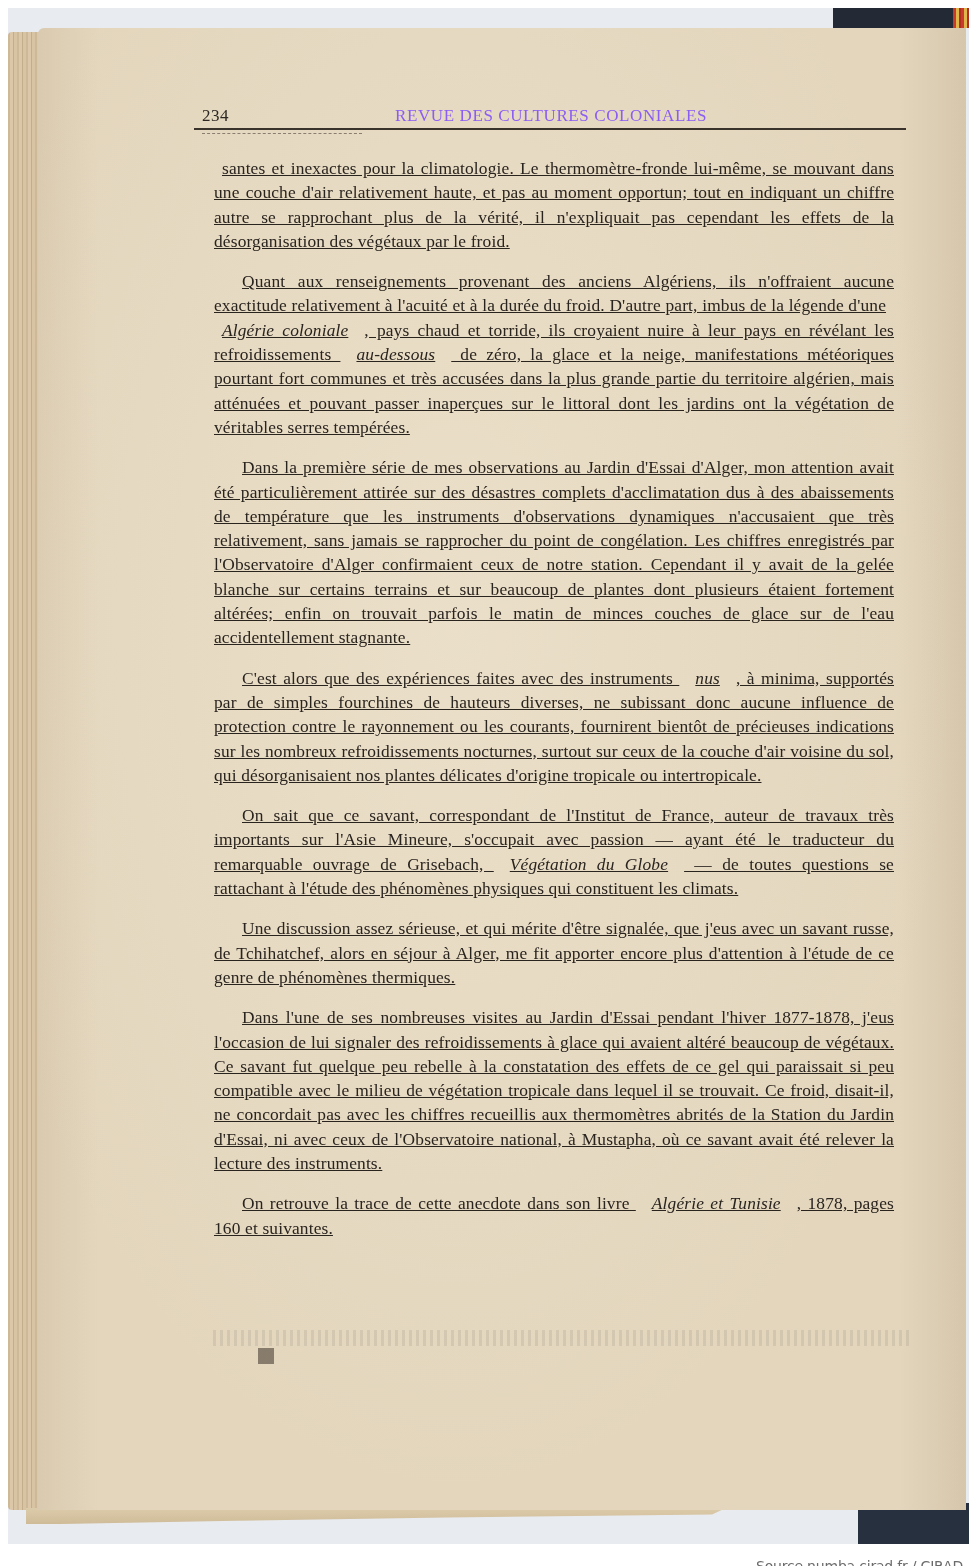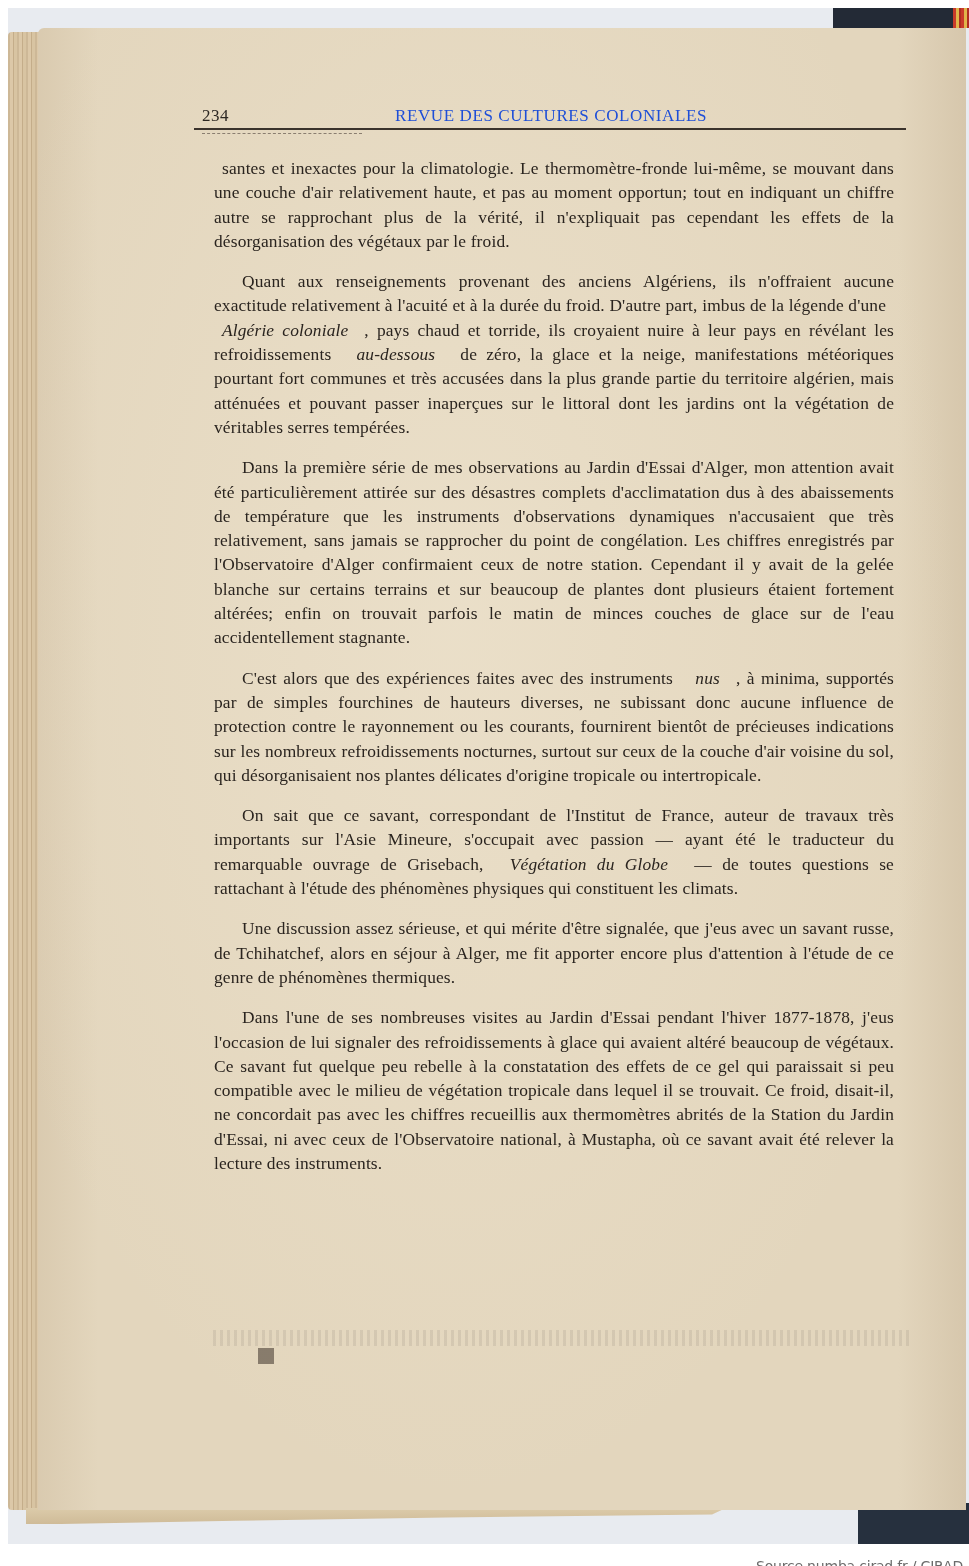--- a/index.html
+++ b/index.html
@@ -42,36 +42,36 @@
     }
 
     .running-head {
       position: absolute; left: 186px; top: 88px; width: 712px; height: 26px;
     }
     .folio {
       position: absolute; left: 0; top: 2px; font-size: 17px; color: #2c2722; letter-spacing: 0.5px;
     }
     .journal-title {
       position: absolute; left: 0; width: 100%; top: 2px; text-align: center;
-      font-size: 17px; letter-spacing: 0.6px; color: #1d4ed8; padding-left: 10px;
+      font-size: 17px; letter-spacing: 0.6px; color: #8b5cf6; padding-left: 10px;
     }
     .head-rule {
       position: absolute; left: 0; top: 32px; width: 712px; height: 0;
       border-top: 2px solid #3a332c;
     }
     .head-rule-thin {
       position: absolute; left: 8px; top: 37px; width: 160px; height: 0;
       border-top: 1px dashed #8a7e70;
     }
 
     .body-text {
       position: absolute; left: 190px; top: 132px; width: 712px;
       font-family: "Liberation Serif", "DejaVu Serif", serif;
       font-size: 17.4px; line-height: 24.3px; color: #2a241f;
-      text-align: justify; letter-spacing: 0.15px;
+      text-align: justify; letter-spacing: 0.15px; text-decoration: underline;
     }
     .body-text p { text-indent: 20px; margin: 0; }
     .body-text p.cont { text-indent: 0; }
     .body-text em { font-style: italic; }
 
     .bleed-through {
       position: absolute; left: 205px; top: 1322px; width: 700px; height: 14px;
       background: repeating-linear-gradient(90deg, rgba(120,110,100,0.25) 0 3px, rgba(0,0,0,0) 3px 7px);
       opacity: 0.6;
     }
@@ -106,19 +106,20 @@
   </div>
 
   <div class="body-text" id="body-text">
       <p class="cont"><span>santes et inexactes pour la climatologie. Le thermomètre-fronde lui-même, se mouvant dans une couche d'air relativement haute, et pas au moment opportun; tout en indiquant un chiffre autre se rapprochant plus de la vérité, il n'expliquait pas cependant les effets de la désorganisation des végétaux par le froid.</span></p>
       <p><span>Quant aux renseignements provenant des anciens Algériens, ils n'offraient aucune exactitude relativement à l'acuité et à la durée du froid. D'autre part, imbus de la légende d'une </span><em>Algérie coloniale</em><span>, pays chaud et torride, ils croyaient nuire à leur pays en révélant les refroidissements </span><em>au-dessous</em><span> de zéro, la glace et la neige, manifestations météoriques pourtant fort communes et très accusées dans la plus grande partie du territoire algérien, mais atténuées et pouvant passer inaperçues sur le littoral dont les jardins ont la végétation de véritables serres tempérées.</span></p>
       <p><span>Dans la première série de mes observations au Jardin d'Essai d'Alger, mon attention avait été particulièrement attirée sur des désastres complets d'acclimatation dus à des abaissements de température que les instruments d'observations dynamiques n'accusaient que très relativement, sans jamais se rapprocher du point de congélation. Les chiffres enregistrés par l'Observatoire d'Alger confirmaient ceux de notre station. Cependant il y avait de la gelée blanche sur certains terrains et sur beaucoup de plantes dont plusieurs étaient fortement altérées; enfin on trouvait parfois le matin de minces couches de glace sur de l'eau accidentellement stagnante.</span></p>
       <p><span>C'est alors que des expériences faites avec des instruments </span><em>nus</em><span>, à minima, supportés par de simples fourchines de hauteurs diverses, ne subissant donc aucune influence de protection contre le rayonnement ou les courants, fournirent bientôt de précieuses indications sur les nombreux refroidissements nocturnes, surtout sur ceux de la couche d'air voisine du sol, qui désorganisaient nos plantes délicates d'origine tropicale ou intertropicale.</span></p>
       <p><span>On sait que ce savant, correspondant de l'Institut de France, auteur de travaux très importants sur l'Asie Mineure, s'occupait avec passion — ayant été le traducteur du remarquable ouvrage de Grisebach, </span><em>Végétation du Globe</em><span> — de toutes questions se rattachant à l'étude des phénomènes physiques qui constituent les climats.</span></p>
       <p><span>Une discussion assez sérieuse, et qui mérite d'être signalée, que j'eus avec un savant russe, de Tchihatchef, alors en séjour à Alger, me fit apporter encore plus d'attention à l'étude de ce genre de phénomènes thermiques.</span></p>
       <p><span>Dans l'une de ses nombreuses visites au Jardin d'Essai pendant l'hiver 1877-1878, j'eus l'occasion de lui signaler des refroidissements à glace qui avaient altéré beaucoup de végétaux. Ce savant fut quelque peu rebelle à la constatation des effets de ce gel qui paraissait si peu compatible avec le milieu de végétation tropicale dans lequel il se trouvait. Ce froid, disait-il, ne concordait pas avec les chiffres recueillis aux thermomètres abrités de la Station du Jardin d'Essai, ni avec ceux de l'Observatoire national, à Mustapha, où ce savant avait été relever la lecture des instruments.</span></p>
+      <p><span>On retrouve la trace de cette anecdote dans son livre </span><em>Algérie et Tunisie</em><span>, 1878, pages 160 et suivantes.</span></p>
     </div>
 
   <div class="bleed-through"></div>
   <div class="mark"></div>
 </div>
 
 <div class="source-credit">Source numba.cirad.fr / CIRAD</div>
 
 </body></html>

